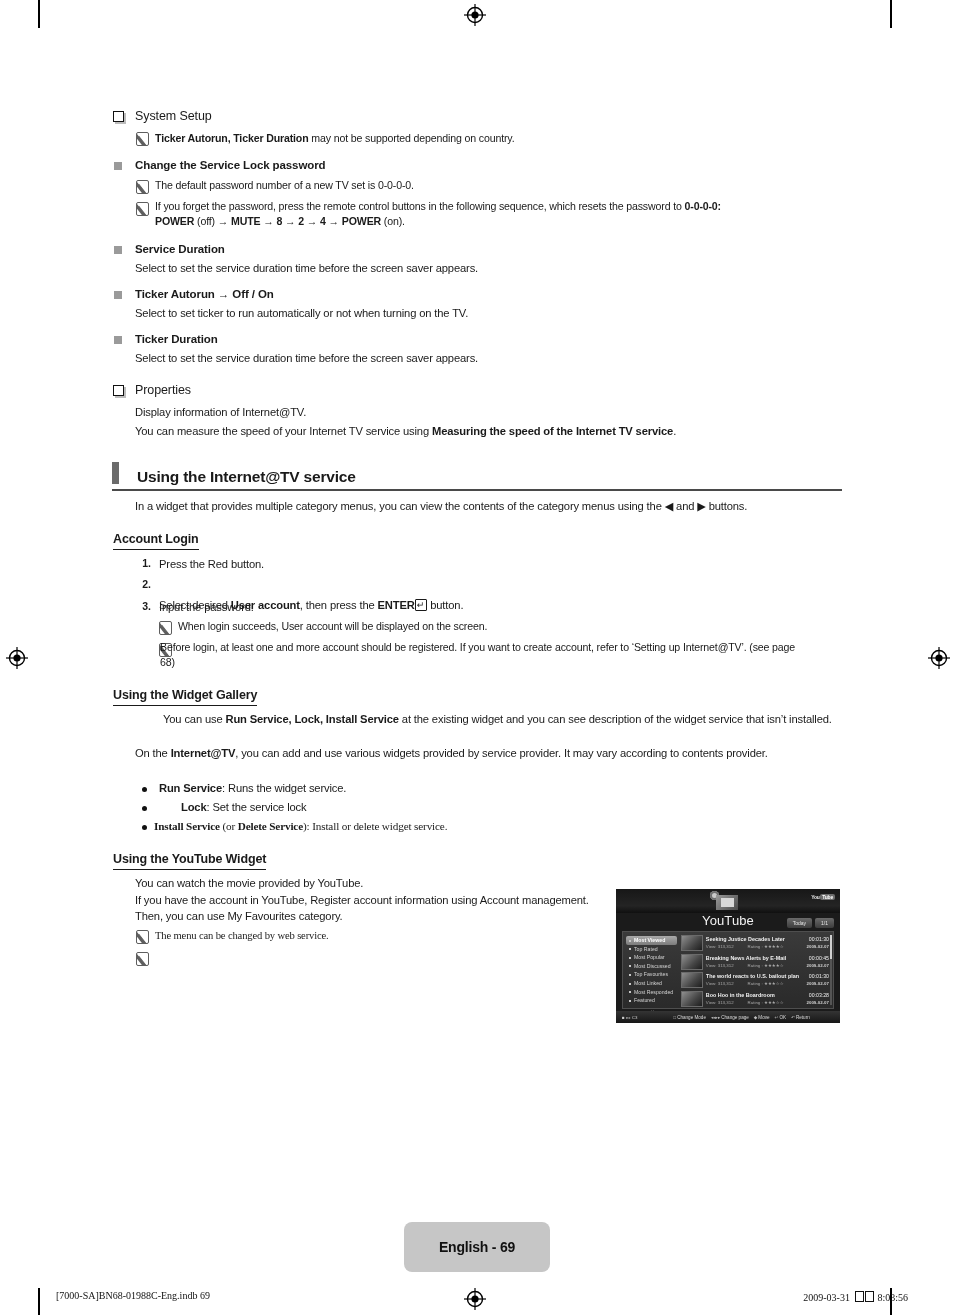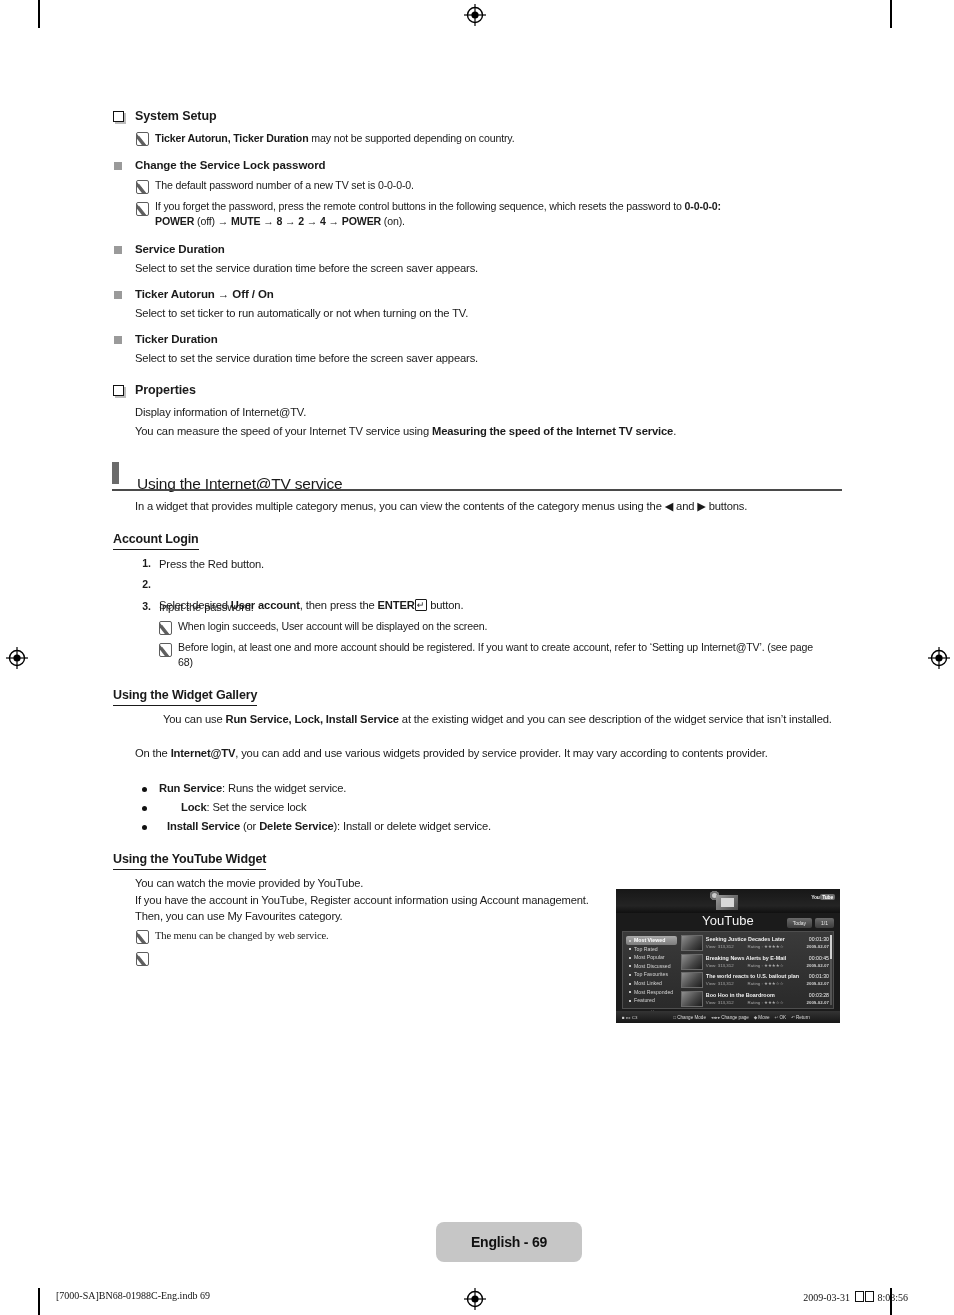--- a/index.html
+++ b/index.html
@@ -42,21 +42,21 @@
     left: 0; top: 0;
     width: 954px;
     height: 1315px;
   }
 
   
   .blk { position: absolute; }
 
   .hdr-main {
     font-size: 12.5px;
-    font-weight: bold;
+    font-weight: normal;
     letter-spacing: -0.1px;
   }
   .hdr-sub {
     font-size: 11.5px;
     font-weight: bold;
     letter-spacing: -0.1px;
   }
   .body-txt {
     font-size: 11.2px;
     line-height: 15.5px;
@@ -139,23 +139,23 @@
   
   .band-wrap { position: absolute; left: 112px; top: 460px; width: 730px; }
   .band-bar {
     position: absolute;
     left: 0; top: 2px;
     width: 7px; height: 22px;
     background: #6b6b6b;
   }
   .band-title {
     position: absolute;
-    left: 25px; top: 15px;
+    left: 25px; top: 8px;
     font-size: 15.5px;
-    font-weight: normal;
+    font-weight: bold;
     letter-spacing: -0.2px;
   }
   .band-rule {
     position: absolute;
     left: 0; top: 29px;
     width: 730px; height: 2.2px;
     background: #4a4a4a;
   }
 
   
@@ -165,31 +165,30 @@
     font-weight: bold;
     letter-spacing: -0.15px;
     padding-bottom: 3px;
     border-bottom: 1.8px solid #1a1a1a;
   }
 
   
   .pg-badge {
     position: absolute;
     left: 404px; top: 1222px;
-    width: 146px; height: 40px;
+    width: 146px; height: 50px;
     background: #c6c6c6;
     border-radius: 8px;
     display: flex;
     align-items: center;
     justify-content: center;
     font-size: 14px;
     font-weight: bold;
     color: #111;
     letter-spacing: -0.2px;
-    margin-left: 32px;
   }
   .foot-left {
     position: absolute;
     left: 56px; top: 1290px;
     font-family: "Liberation Serif", serif;
     font-size: 10px;
     color: #111;
   }
   .foot-right {
     position: absolute;
@@ -500,36 +499,36 @@
   <div class="mk-num" style="left:135px; top:578px;">2.</div>
   <div class="blk body-txt" style="left:159px; top:578px; width:680px;margin-top:20px;"><span>Select desired </span><b>User account</b><span>, then press the </span><b>ENTER</b><span class="enter-key">↵</span><span> button.</span></div>
 
   <div class="mk-num" style="left:135px; top:600px;">3.</div>
   <div class="blk body-txt" style="left:159px; top:600px; width:680px;">Input the password.</div>
 
   <div class="note-icon" style="left:159px; top:621px;"></div>
   <div class="blk note-txt" style="left:178px; top:619px; width:665px;">When login succeeds, User account will be displayed on the screen.</div>
 
   <div class="note-icon" style="left:159px; top:643px;"></div>
-  <div class="blk note-txt" style="left:178px; top:640px; width:640px;">Before login, at least one and more account should be registered. If you want to create account, refer to ‘Setting up Internet@TV’. (see page 68)</div>
+  <div class="blk note-txt" style="left:160px; top:640px; width:640px;">Before login, at least one and more account should be registered. If you want to create account, refer to ‘Setting up Internet@TV’. (see page 68)</div>
 
   <div class="uhead" style="left:113px; top:688px;">Using the Widget Gallery</div>
 
   <div class="blk body-txt" style="left:135px; top:712px; width:710px;margin-left:28px;"><span>You can use </span><b>Run Service, Lock, Install Service</b><span> at the existing widget and you can see description of the widget service that isn’t installed.</span></div>
 
   <div class="blk body-txt" style="left:135px; top:746px; width:690px;"><span>On the </span><b>Internet@TV</b><span>, you can add and use various widgets provided by service provider. It may vary according to contents provider.</span></div>
 
   <div class="mk-dot" style="left:142px; top:787px;"></div>
   <div class="blk body-txt" style="left:159px; top:781px; width:680px;"><b>Run Service</b><span>: Runs the widget service.</span></div>
 
   <div class="mk-dot" style="left:142px; top:806px;"></div>
   <div class="blk body-txt" style="left:159px; top:800px; width:680px;margin-left:22px;"><b>Lock</b><span>: Set the service lock</span></div>
 
   <div class="mk-dot" style="left:142px; top:825px;"></div>
-  <div class="blk body-txt" style="left:167px; top:819px; width:680px;"><b>Install Service</b><span> (or </span><b>Delete Service</b><span>): Install or delete widget service.</span></div>
+  <div class="blk body-txt" style="left:154px; top:819px; width:680px;font-family:Liberation Serif, serif;"><b>Install Service</b><span> (or </span><b>Delete Service</b><span>): Install or delete widget service.</span></div>
 
   <div class="uhead" style="left:113px; top:852px;">Using the YouTube Widget</div>
 
   <div class="blk body-txt" style="left:135px; top:876px; width:475px;">You can watch the movie provided by YouTube.</div>
   <div class="blk body-txt" style="left:135px; top:893px; width:475px;">If you have the account in YouTube, Register account information using Account management. Then, you can use My Favourites category.</div>
 
   <div class="note-icon" style="left:136px; top:930px;"></div>
   <div class="blk note-txt" style="left:155px; top:928px; width:455px;font-family:Liberation Serif, serif;">The menu can be changed by web service.</div>
 
   <div class="note-icon" style="left:136px; top:952px;"></div>

